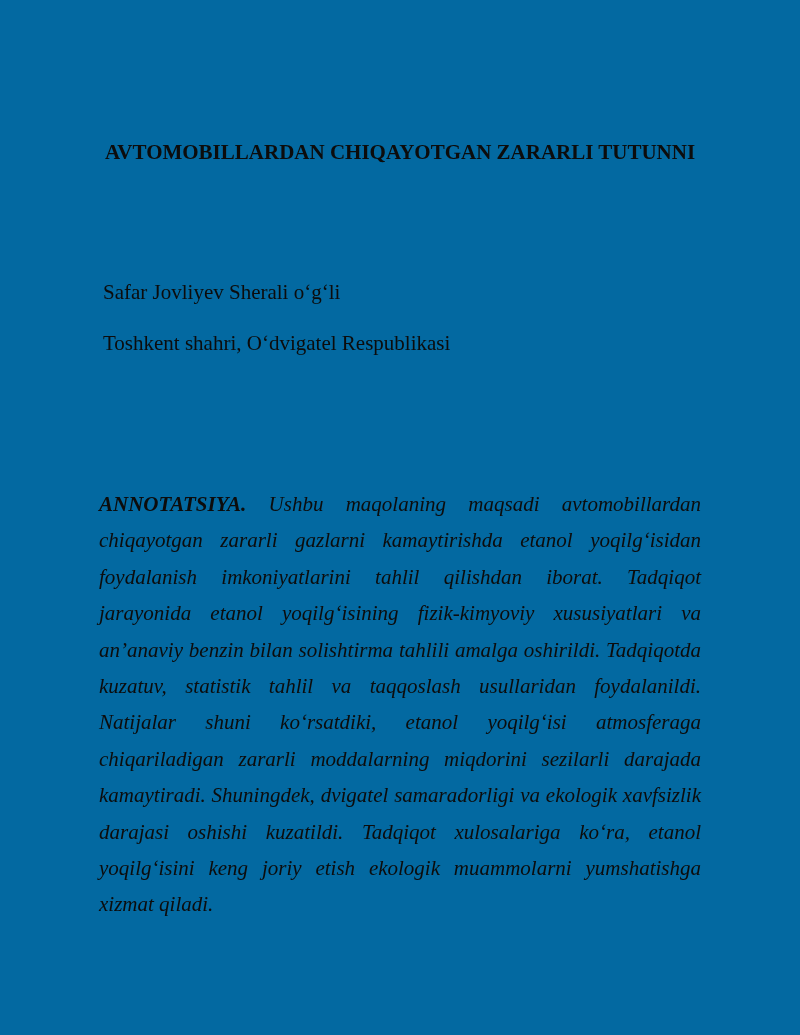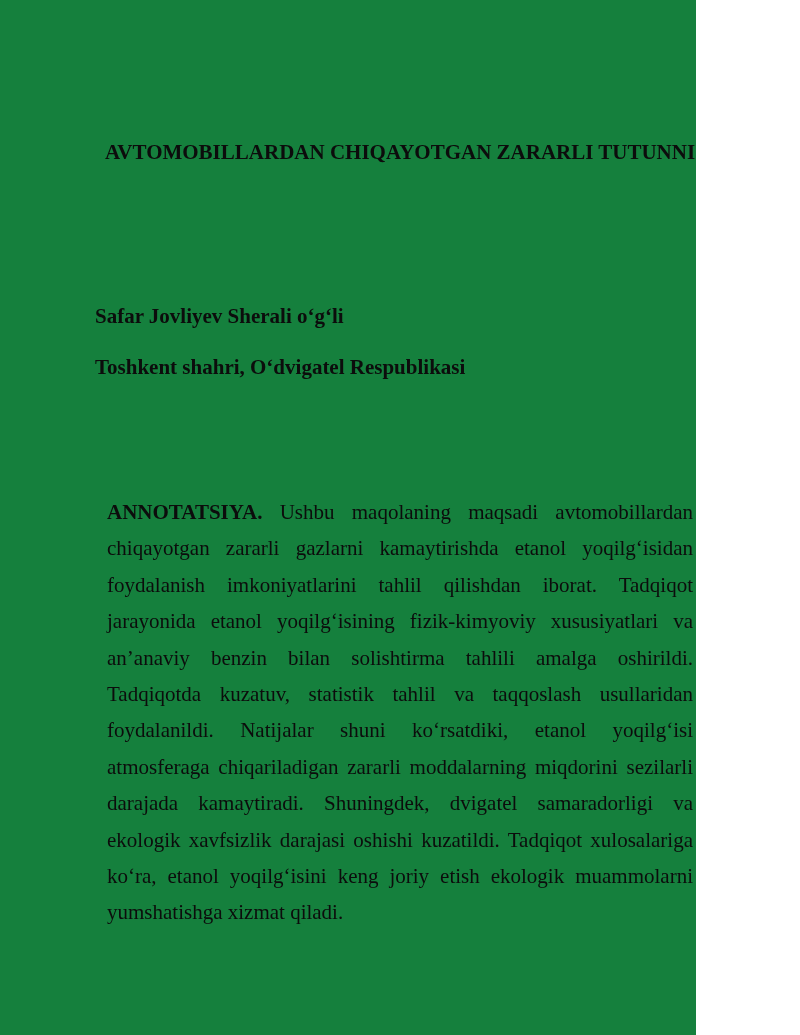--- a/index.html
+++ b/index.html
@@ -2,64 +2,64 @@
 <html><head>
 <meta charset="utf-8">
 <style>
   html, body {
     margin: 0;
     padding: 0;
     background: #ffffff;
   }
   .page {
     position: relative;
-    width: 696px;
+    width: 800px;
     height: 1035px;
-    background: #15803d;
+    background: #0369a1;
     font-family: "Liberation Serif", "DejaVu Serif", serif;
     color: #0c0c0c;
     overflow: hidden;
   }
   .title-block {
     position: absolute;
     top: 134px;
     left: 95px;
     width: 610px;
     text-align: center;
     font-weight: 700;
     font-size: 21px;
     line-height: 36.4px;
   }
   .title-line {
     white-space: nowrap;
   }
   .author-block {
     position: absolute;
     top: 274px;
-    left: 95px;
+    left: 103px;
     width: 610px;
-    font-weight: 700;
+    font-weight: 400;
     font-size: 21px;
     line-height: 36.4px;
-    margin-top: 24px;
   }
   .author-block p {
     margin: 0 0 15px 0;
   }
   .abstract-block {
     position: absolute;
     top: 482px;
     left: 95px;
     width: 610px;
     font-size: 21px;
     line-height: 36.4px;
     text-align: justify;
   }
   .abstract-block p {
-    margin: 12px;
+    margin: 4px;
+    font-style: italic;
   }
   .abstract-heading {
     font-weight: 700;
   }
 </style>
 </head>
 <body>
 
 <main class="page">
 

